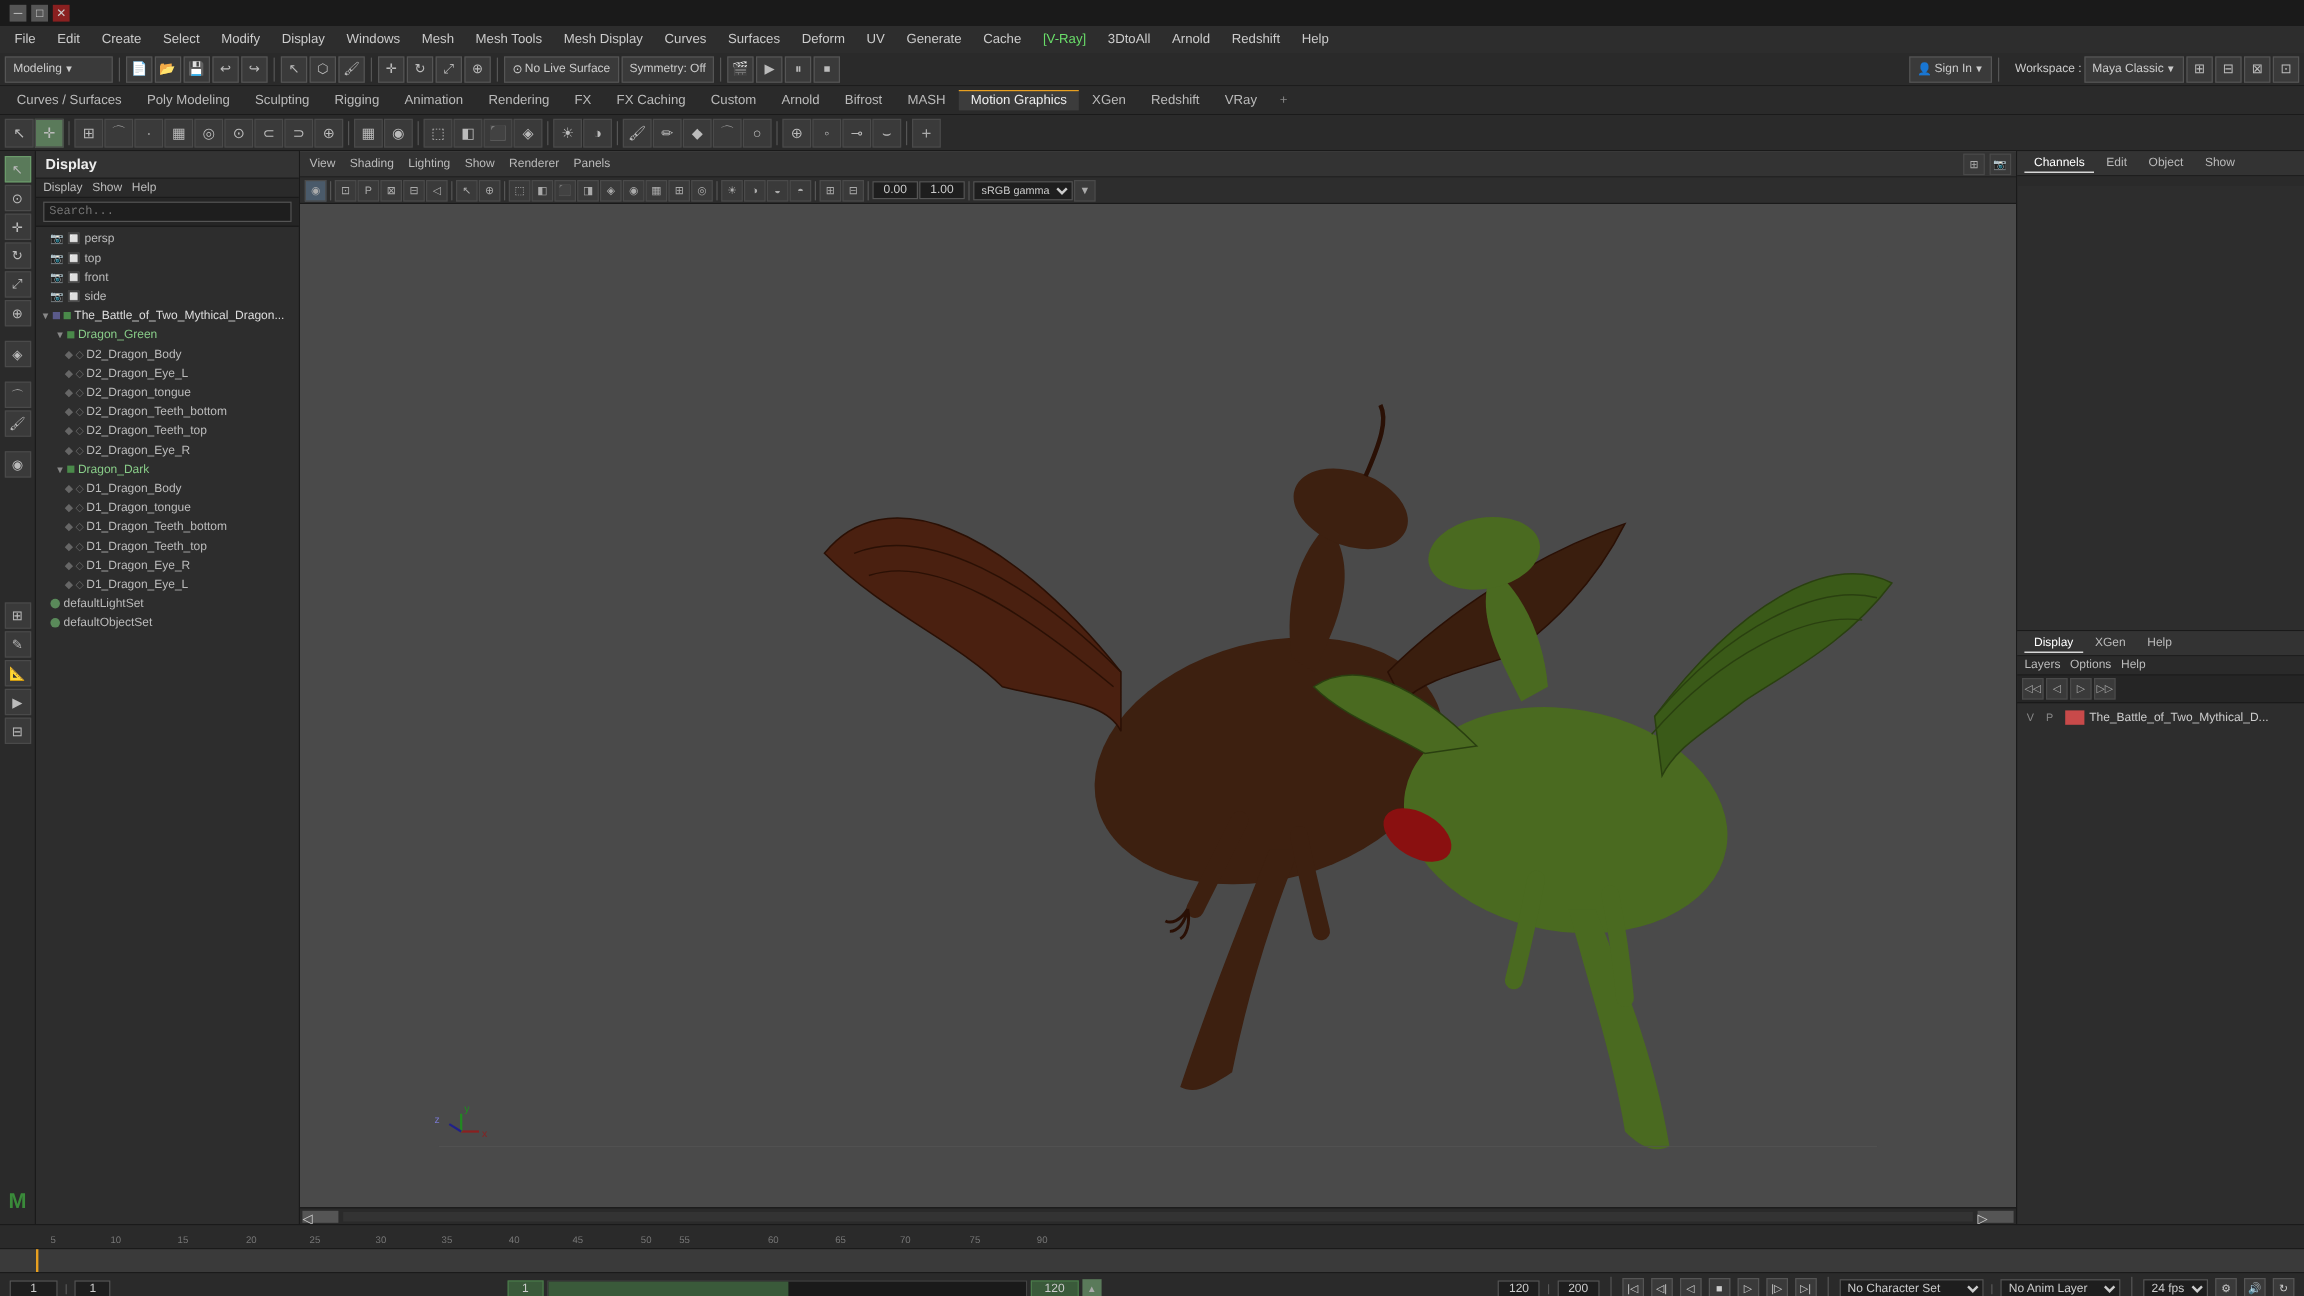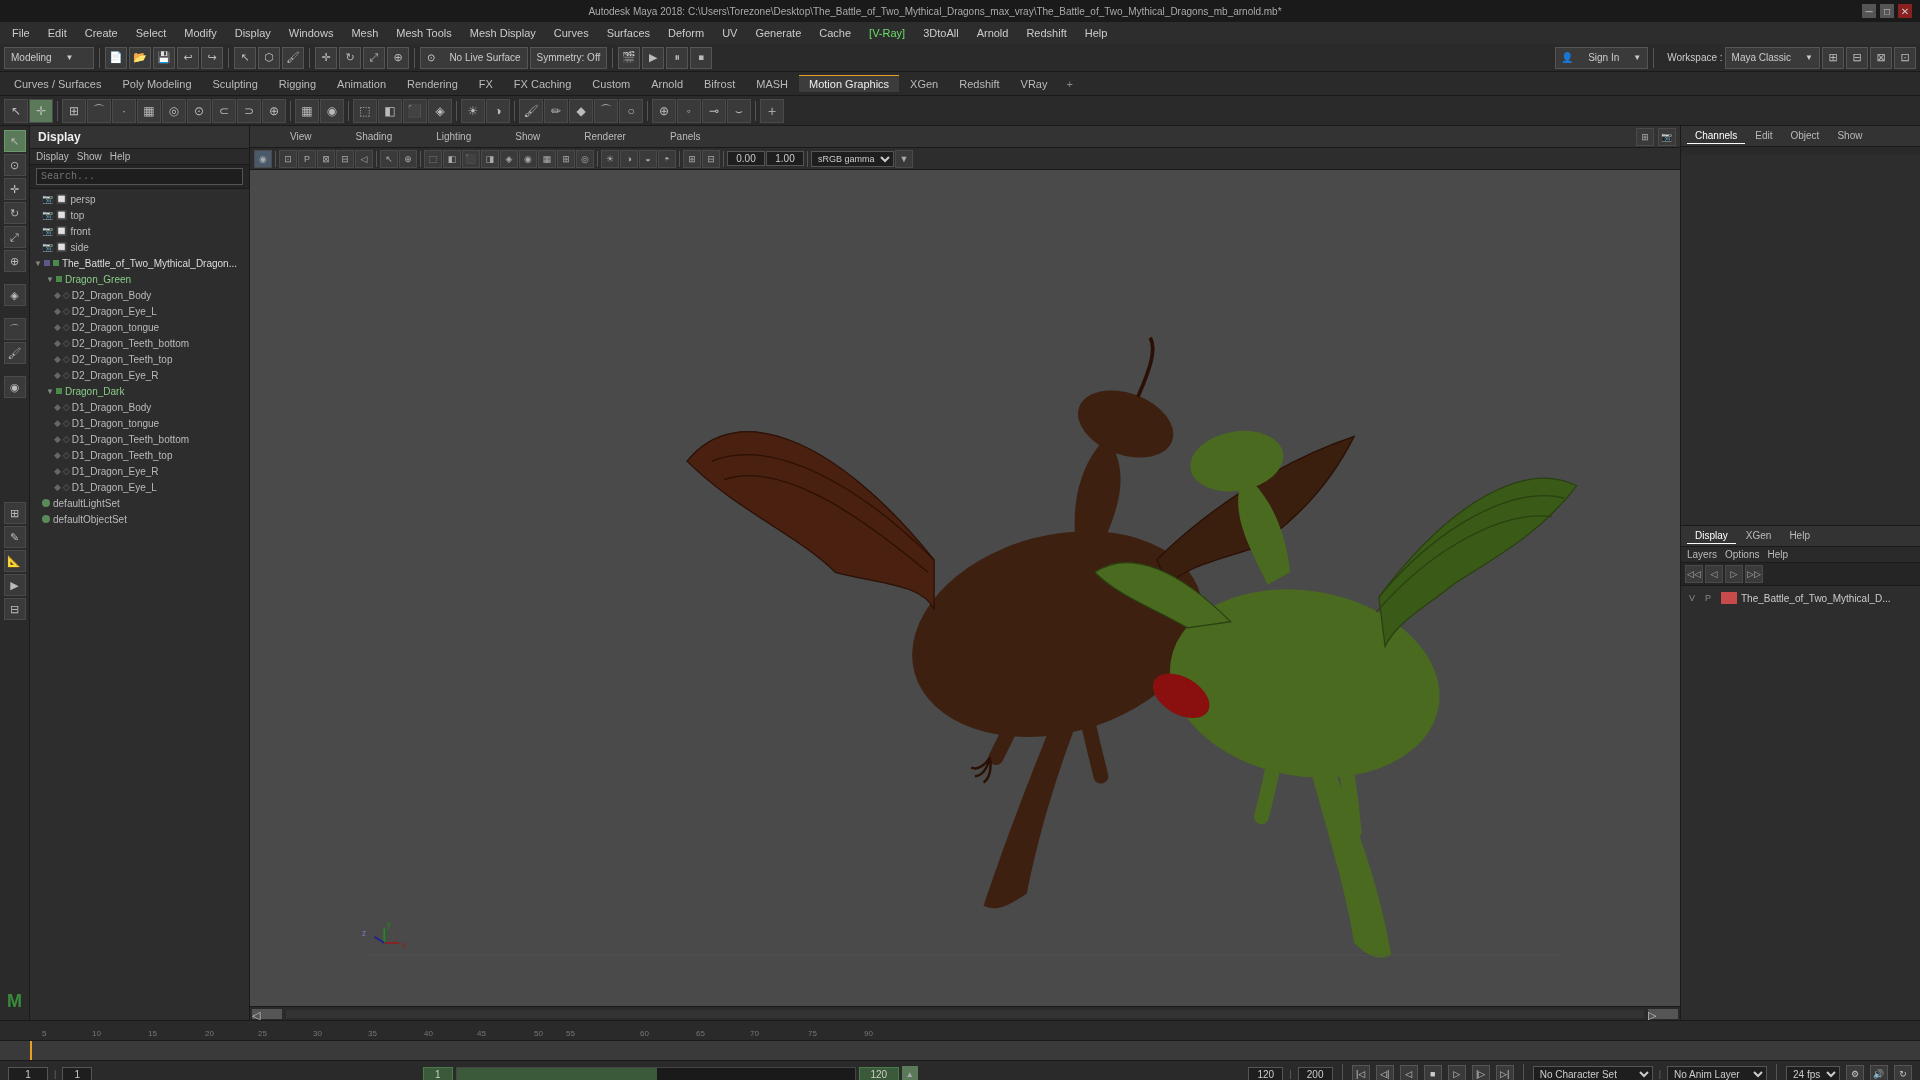--- a/index.html
+++ b/index.html
@@ -62,21 +62,21 @@
     .toolbar-btn {
       height: 22px;
       padding: 0 6px;
       background: #3a3a3a;
       border: 1px solid #555;
       color: #ccc;
       font-size: 10px;
       cursor: pointer;
       display: flex;
       align-items: center;
-      gap: 14px;
+      gap: 2px;
     }
     .toolbar-separator { width: 1px; height: 20px; background: #555; margin: 0 3px; }
     .workspace-label { color: #ccc; font-size: 10px; margin-left: 8px; }
     .toolbar-icon-btn {
       width: 22px; height: 22px;
       background: #3a3a3a;
       border: 1px solid #555;
       display: flex; align-items: center; justify-content: center;
       cursor: pointer; color: #bbb; font-size: 11px;
     }
@@ -218,21 +218,21 @@
     #viewport-toolbar {
       height: 22px;
       background: #333;
       display: flex;
       align-items: center;
       padding: 0 4px;
       gap: 4px;
       border-bottom: 1px solid #1a1a1a;
     }
     .vp-menu-item {
-      color: #bbb; font-size: 10px; cursor: pointer; padding: 0 4px; margin-left: 32px;
+      color: #bbb; font-size: 10px; cursor: pointer; padding: 0 4px;
     }
     #viewport-icons {
       height: 22px;
       background: #2d2d2d;
       display: flex;
       align-items: center;
       padding: 0 4px;
       gap: 1px;
       border-bottom: 1px solid #1a1a1a;
     }
@@ -404,21 +404,20 @@
 
     
     ::-webkit-scrollbar { width: 8px; height: 8px; }
     ::-webkit-scrollbar-track { background: #1a1a1a; }
     ::-webkit-scrollbar-thumb { background: #555; }
   </style>
 </head>
 <body>
 
 <div id="title-bar">
-  <span style="font-size:10px; color:#aaa; flex:1; text-align:center; overflow:hidden; white-space:nowrap; text-overflow:ellipsis;">Autodesk Maya 2018: C:\Users\Torezone\Desktop\The_Battle_of_Two_Mythical_Dragons_max_vray\The_Battle_of_Two_Mythical_Dragons_mb_arnold.mb*</span>
   <div class="win-controls">
     <button class="win-btn">─</button>
     <button class="win-btn">□</button>
     <button class="win-btn" style="background:#8a2020;">✕</button>
   </div>
 </div>
 
 <div id="menu-bar">
   <span class="menu-item">File</span>
   <span class="menu-item">Edit</span>

